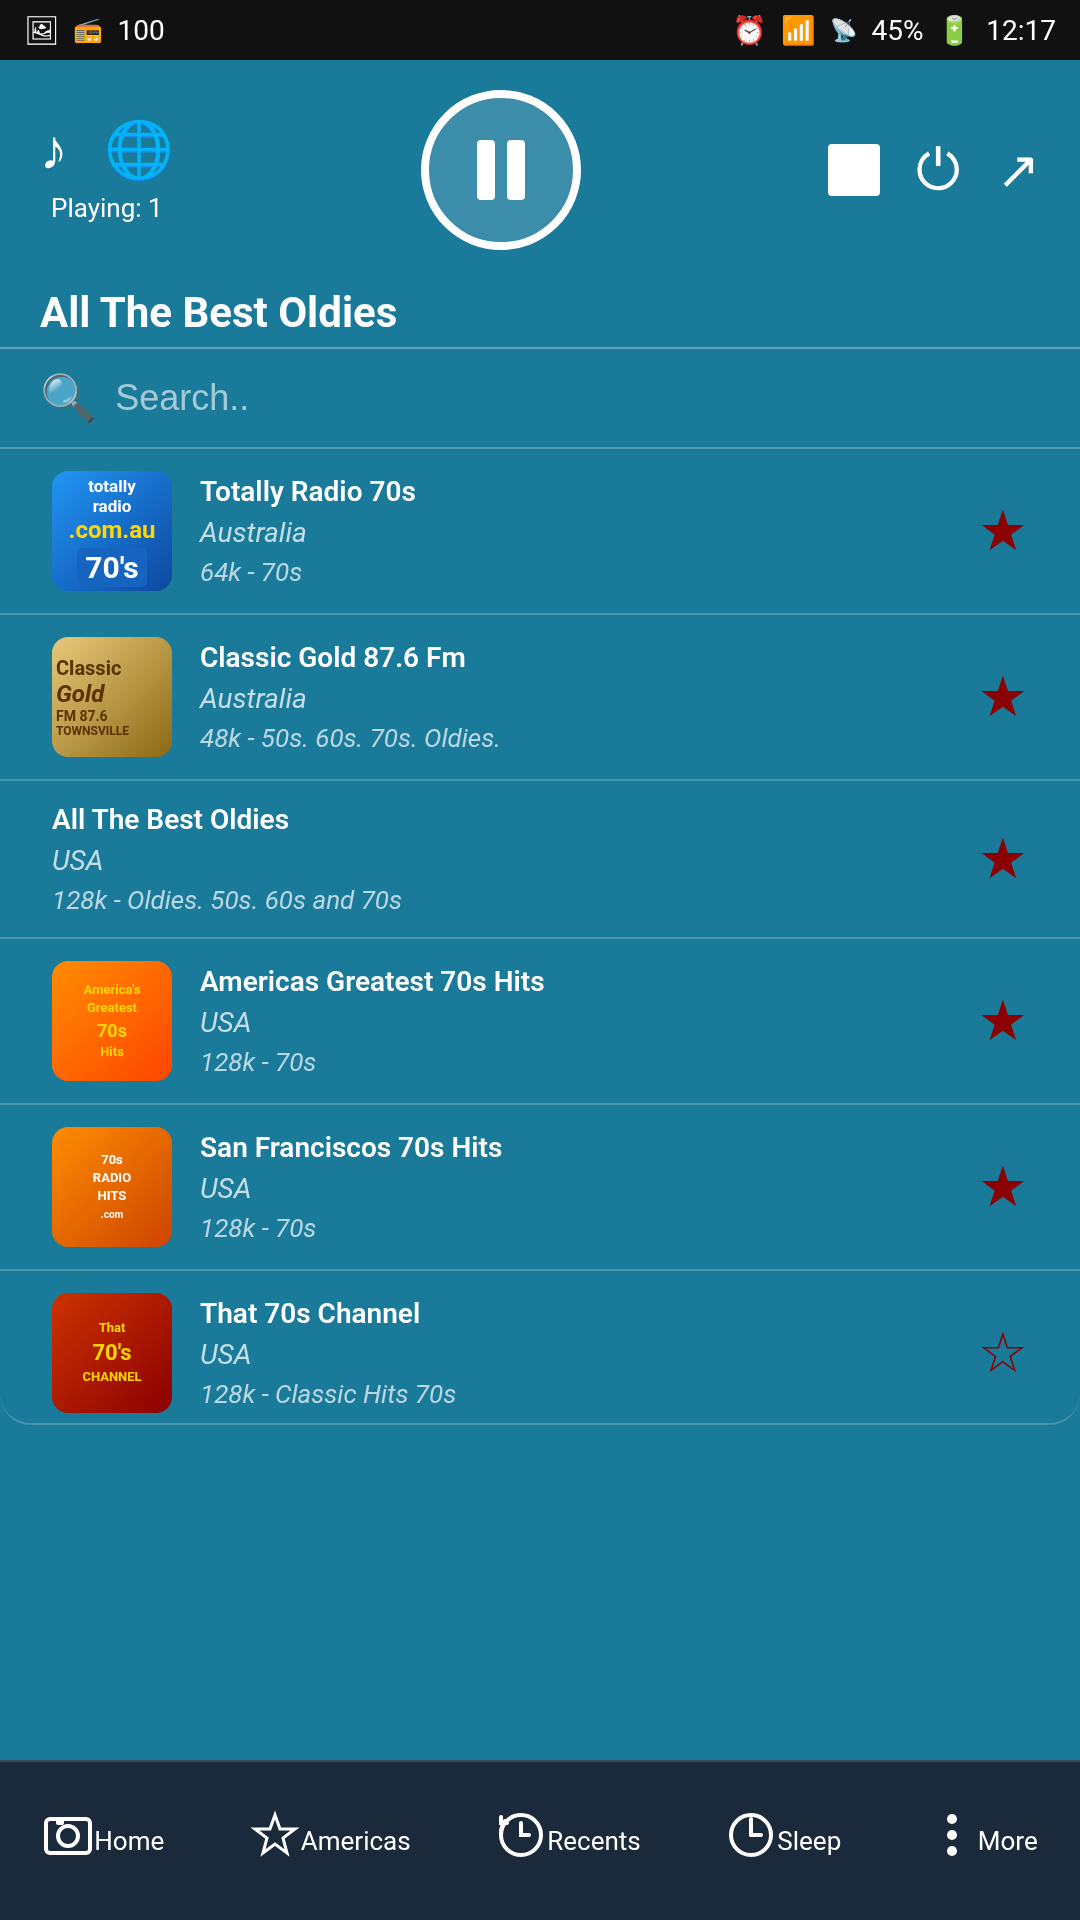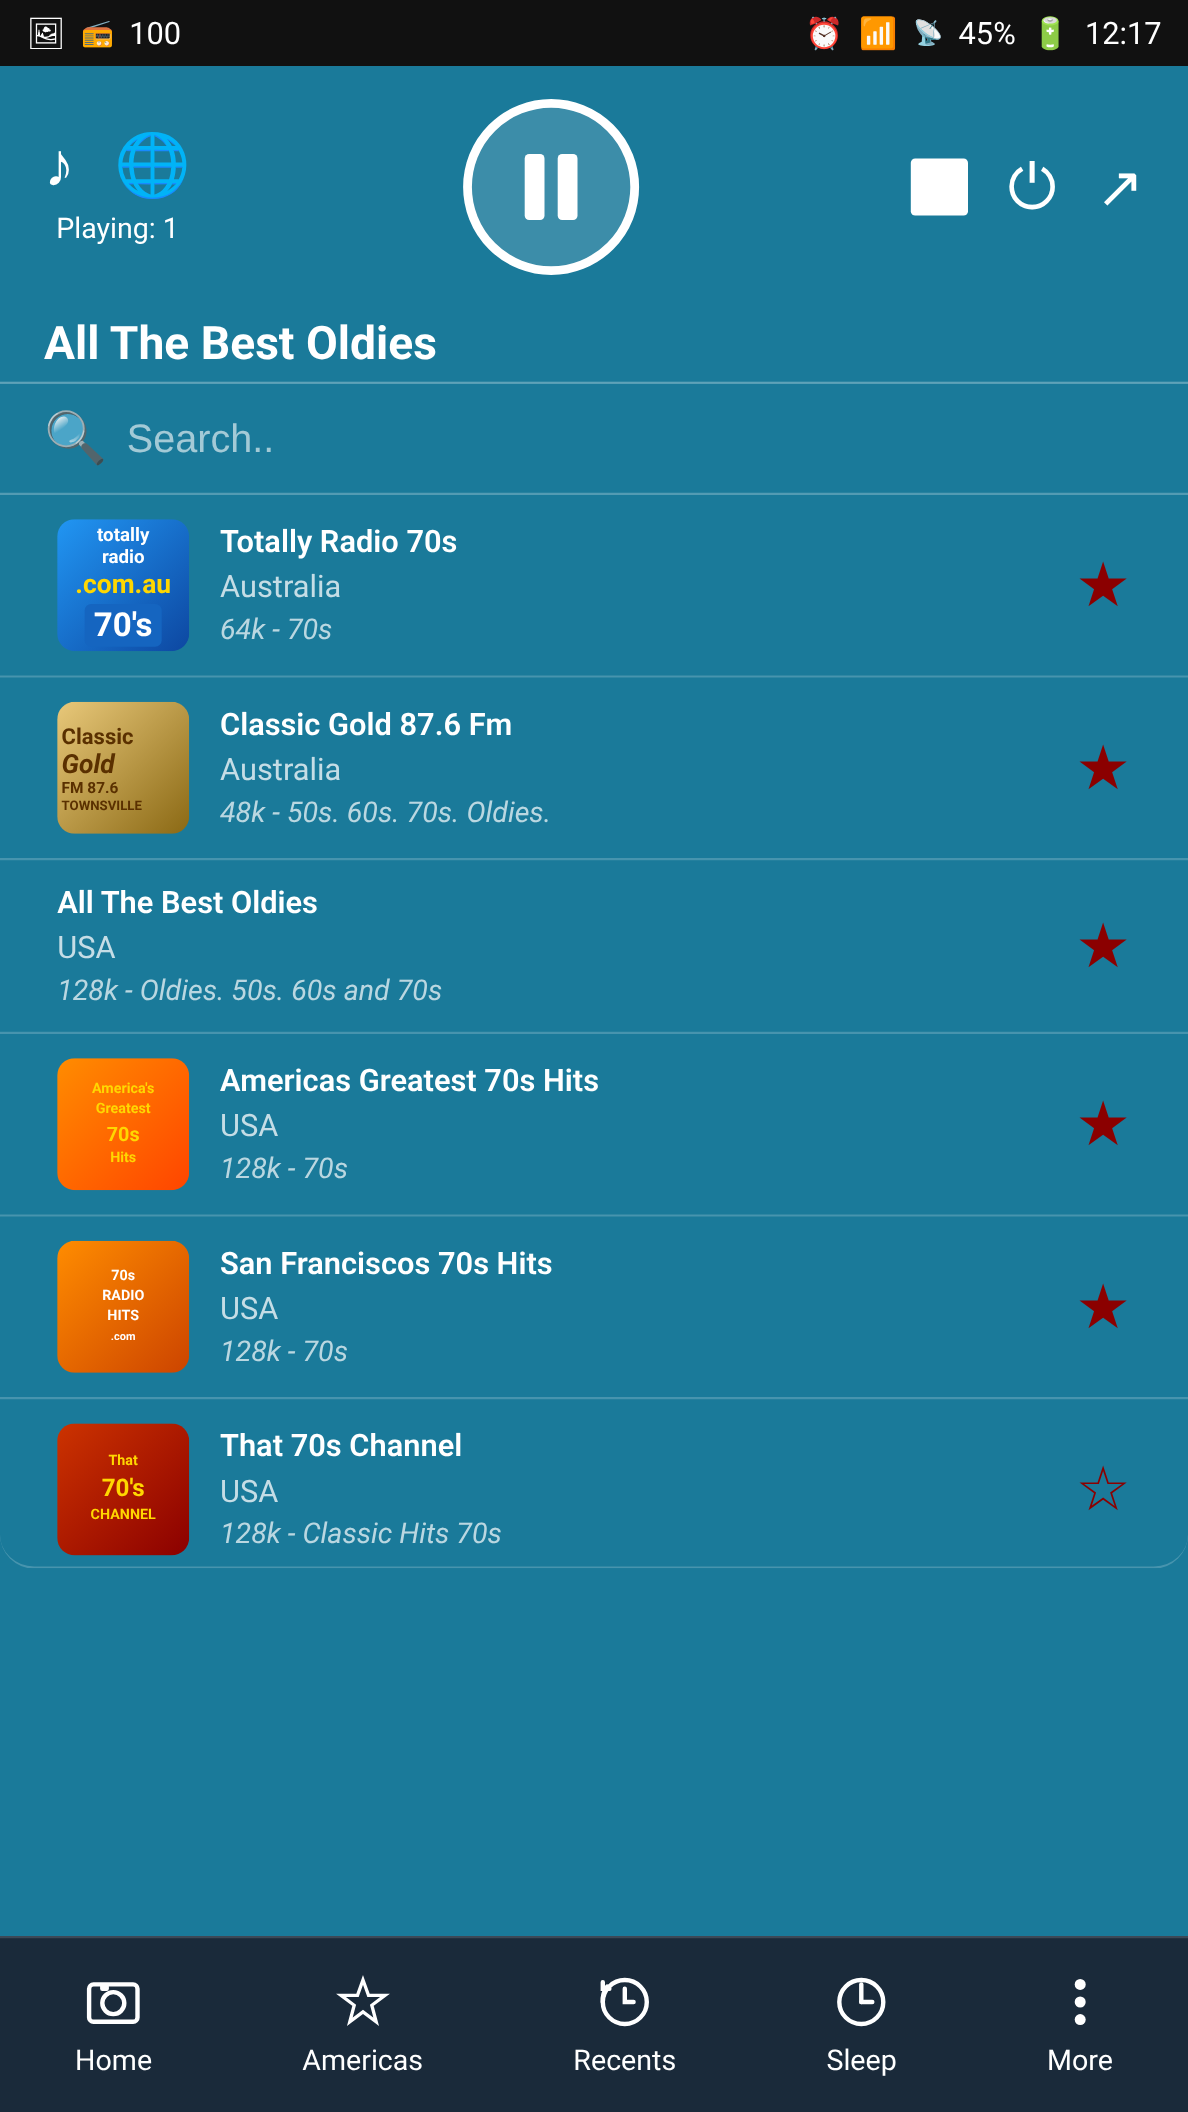--- a/index.html
+++ b/index.html
@@ -141,20 +141,21 @@
       gap: 8px;
     }
     .station-name {
       font-size: 28px;
       font-weight: 600;
       color: white;
     }
     .station-country {
       font-size: 28px;
       color: rgba(255,255,255,0.75);
+      font-style: italic;
     }
     .station-meta {
       font-size: 26px;
       color: rgba(255,255,255,0.7);
       font-style: italic;
     }
 
     .star-icon {
       font-size: 56px;
       cursor: pointer;
@@ -172,21 +173,21 @@
       background: #1a2a3a;
       height: 160px;
       display: flex;
       align-items: center;
       justify-content: space-around;
       border-top: 2px solid rgba(255,255,255,0.15);
     }
 
     .nav-item {
       display: flex;
-      flex-direction: column;
+      flex-direction: row;
       align-items: center;
       cursor: pointer;
       padding: 10px 30px;
     }
     .nav-icon {
       font-size: 50px;
       color: white;
     }
     .nav-label {
       font-size: 26px;

